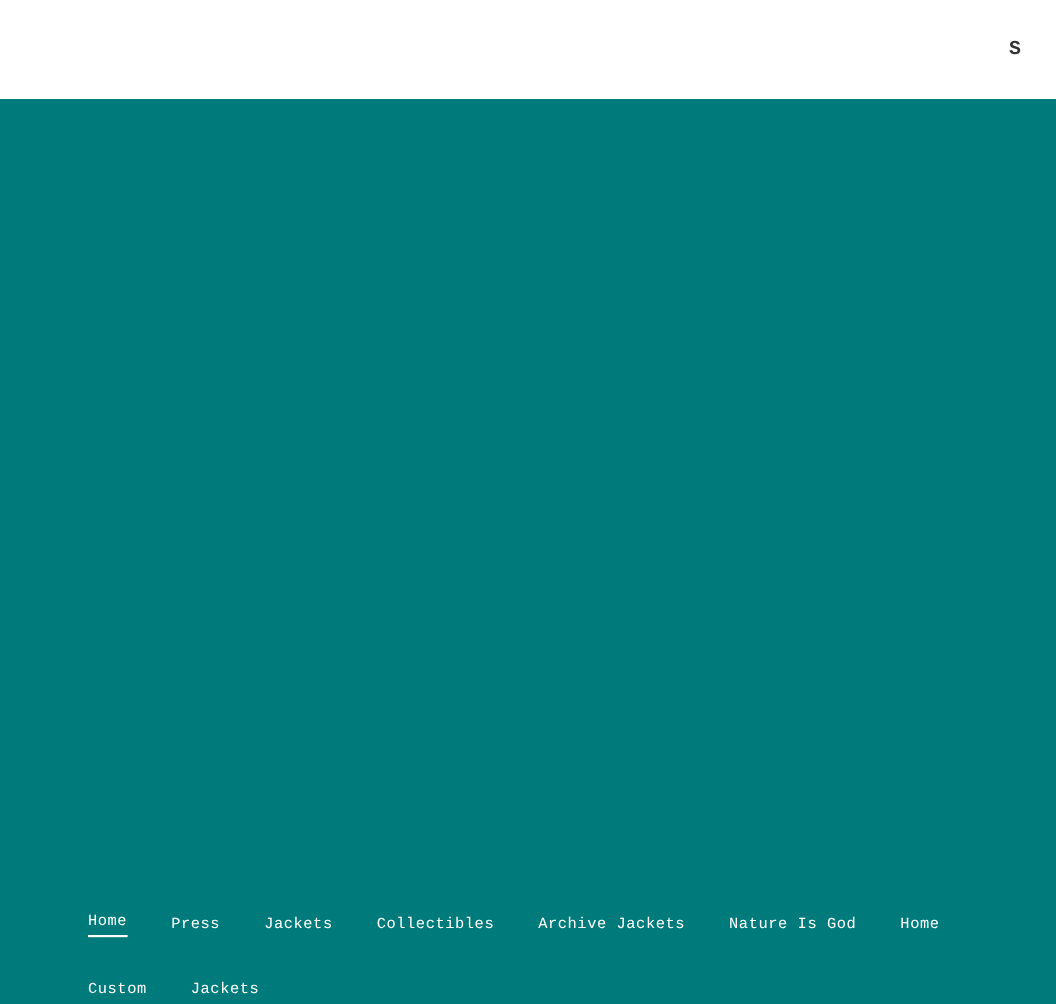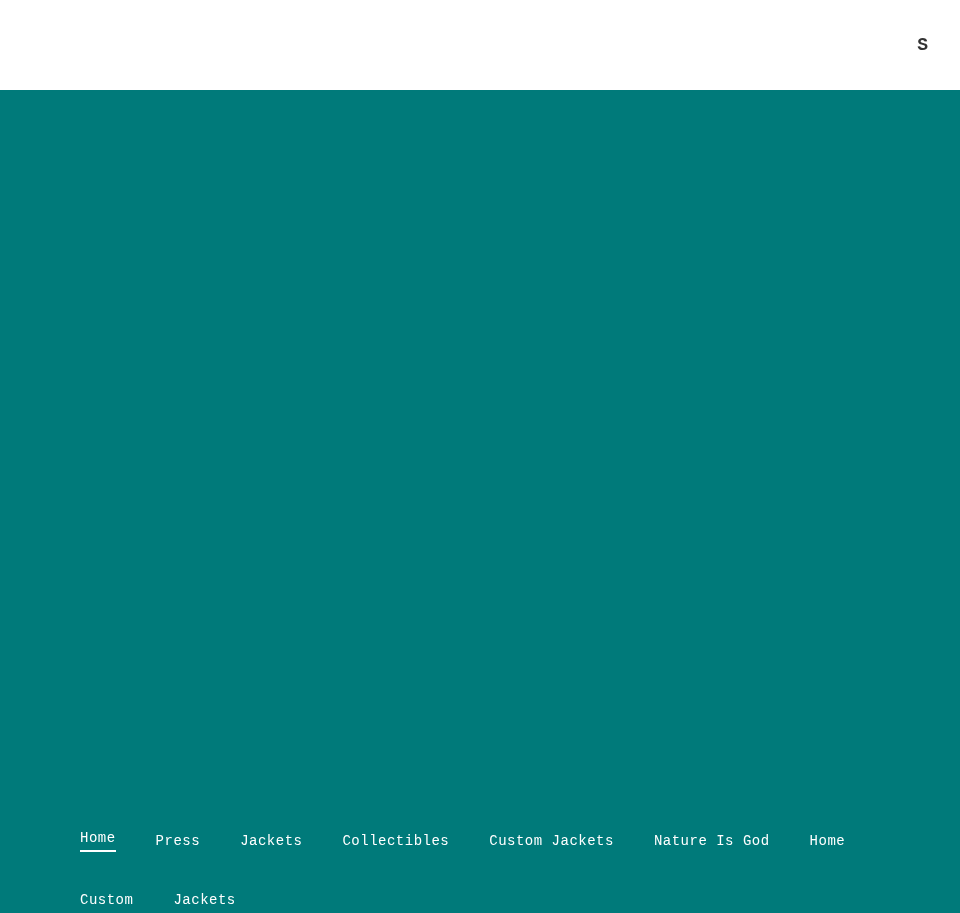--- a/index.html
+++ b/index.html
@@ -77,20 +77,20 @@
 
 <div class="main-content">
 </div>
 
 <div class="footer">
   <nav class="footer-nav">
     <a class="footer-nav-item active">Home</a>
     <a class="footer-nav-item">Press</a>
     <a class="footer-nav-item">Jackets</a>
     <a class="footer-nav-item">Collectibles</a>
-    <a class="footer-nav-item">Custom Jackets</a>
+    <a class="footer-nav-item">Archive Jackets</a>
     <a class="footer-nav-item">Nature Is God</a>
     <a class="footer-nav-item">Home</a>
     <a class="footer-nav-item">Custom</a>
     <a class="footer-nav-item">Jackets</a>
   </nav>
 
 </div>
 
 </body></html>

